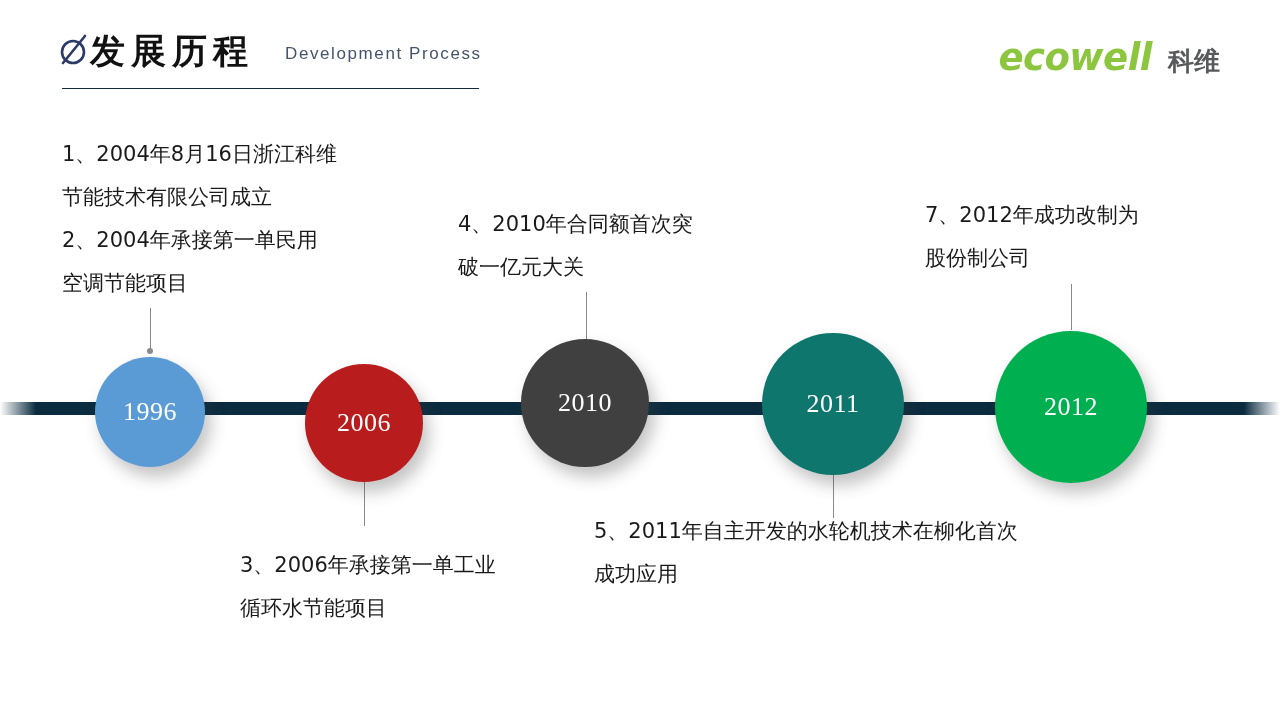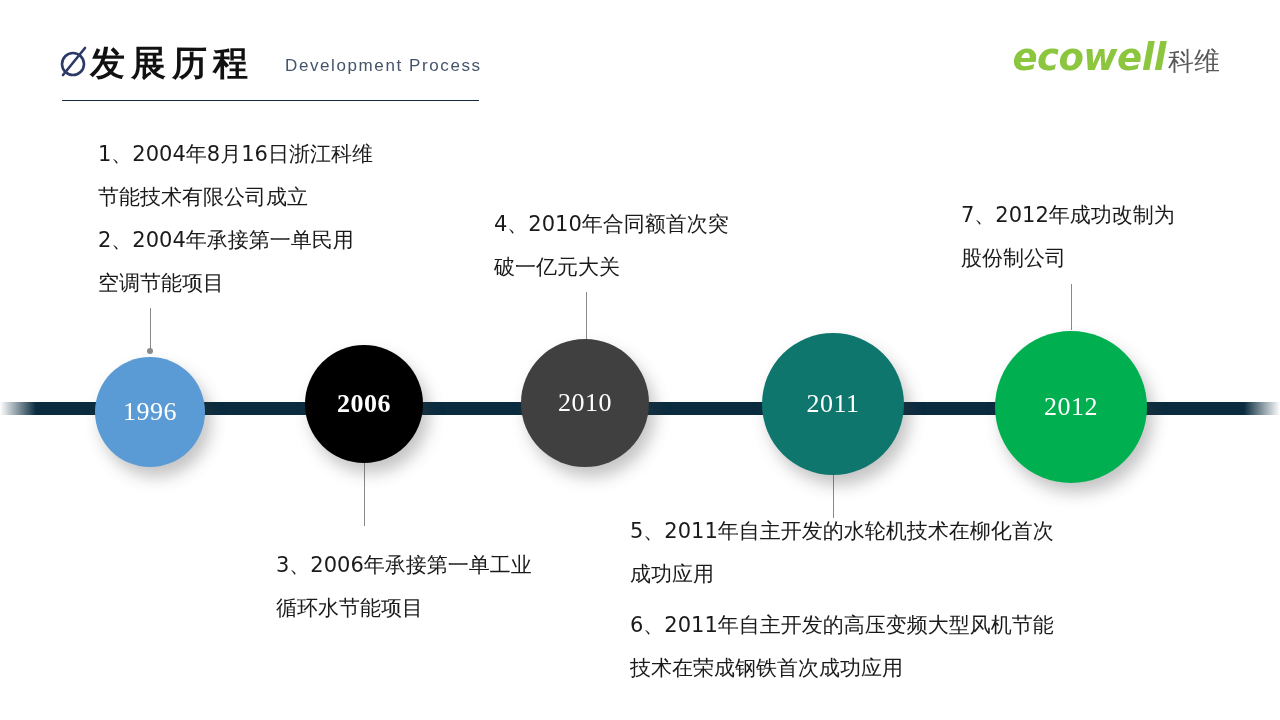--- a/index.html
+++ b/index.html
@@ -12,21 +12,21 @@
     width: 1280px;
     height: 720px;
     background: #ffffff;
     overflow: hidden;
     font-family: "Liberation Sans", "DejaVu Sans", sans-serif;
   }
 
   
   #header {
     position: absolute;
-    left: 0; top: 12px;
+    left: 0; top: 0;
     width: 1016px; height: 110px;
   }
   #title-mark {
     position: absolute;
     left: 59px; top: 33px;
     width: 30px; height: 34px;
   }
   #title-cn {
     position: absolute;
     left: 90px; top: 28px;
@@ -64,23 +64,23 @@
   #logo-word {
     font-size: 37px;
     font-weight: bold;
     letter-spacing: -0.5px;
     color: #8cc63e;
     font-family: "DejaVu Sans", "Liberation Sans", sans-serif;
     font-style: italic;
   }
   #logo-cn {
     font-size: 26px;
-    font-weight: normal;
+    font-weight: bold;
     color: #58595b;
-    margin-left: 2px;
+    margin-left: 16px;
     font-family: "DejaVu Sans", "Liberation Sans", sans-serif;
   }
 
   
   #timeline-bar {
     position: absolute;
     left: 0; top: 402px;
     width: 1280px; height: 13px;
     background: #0b2c3f;
     z-index: 1;
@@ -134,21 +134,20 @@
 
   
   .note {
     position: absolute;
     color: #1a1a1a;
     font-family: "DejaVu Sans", "Liberation Sans", sans-serif;
     font-size: 21px;
     line-height: 43px;
     white-space: pre-line;
     z-index: 4;
-    margin-left: 36px;
   }
 </style>
 </head>
 <body>
 
 <div id="slide">
 
   <div id="header">
 
     <svg id="title-mark" viewBox="0 0 30 34" xmlns="http://www.w3.org/2000/svg">
@@ -181,21 +180,21 @@
   <div class="leader-dot" style="left:830px; top:468px;"></div>
 
   <div class="leader" style="left:1071px; top:284px; height:46px;"></div>
   <div class="leader-dot" style="left:1068px; top:437px;"></div>
   <div class="leader" style="left:1071px; top:440px; height:40px;"></div>
 
   <div class="milestone" style="left:95px; top:357px; width:110px; height:110px; background:#5b9bd5;">
     <span class="year">1996</span>
   </div>
 
-  <div class="milestone" style="left:305px; top:345px; width:118px; height:118px; background:#000000;font-weight:bold;">
+  <div class="milestone" style="left:305px; top:364px; width:118px; height:118px; background:#b91c1c;">
     <span class="year">2006</span>
   </div>
 
   <div class="milestone" style="left:521px; top:339px; width:128px; height:128px; background:#404040;">
     <span class="year">2010</span>
   </div>
 
   <div class="milestone" style="left:762px; top:333px; width:142px; height:142px; background:#0f766e;">
     <span class="year">2011</span>
   </div>
@@ -211,19 +210,17 @@
 
   <div class="note" style="left:240px; top:544px; width:360px;">3、2006年承接第一单工业
 循环水节能项目</div>
 
   <div class="note" style="left:458px; top:203px; width:320px;">4、2010年合同额首次突
 破一亿元大关</div>
 
   <div class="note" style="left:594px; top:510px; width:560px;">5、2011年自主开发的水轮机技术在柳化首次
 成功应用</div>
 
-  <div class="note" style="left:594px; top:604px; width:570px;">6、2011年自主开发的高压变频大型风机节能
-技术在荣成钢铁首次成功应用</div>
 
   <div class="note" style="left:925px; top:194px; width:300px;">7、2012年成功改制为
 股份制公司</div>
 
 </div>
 
 </body></html>

